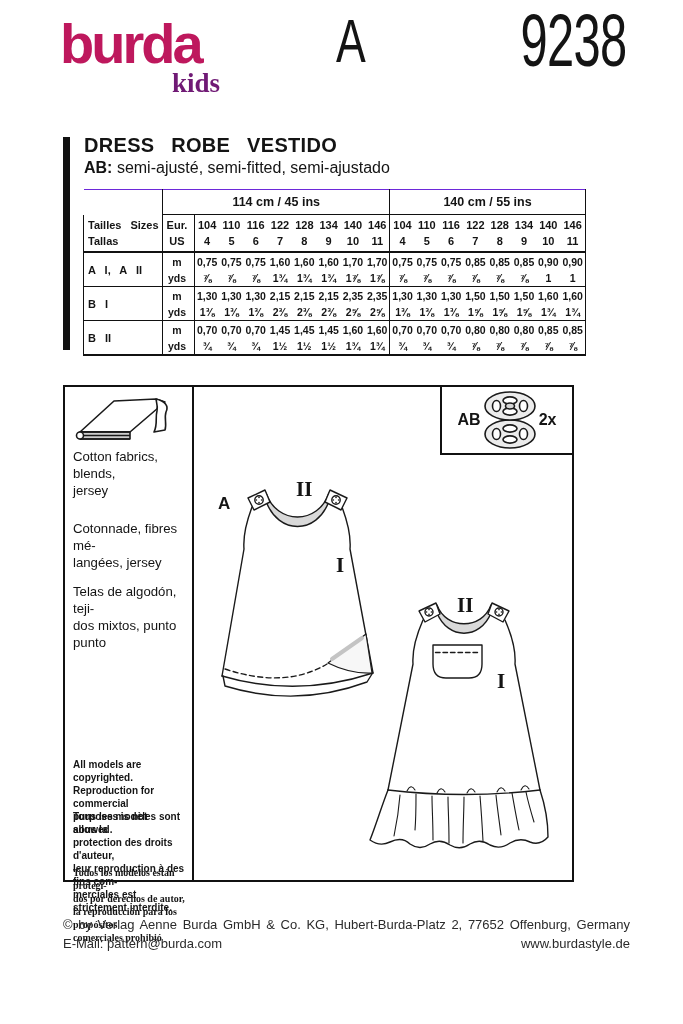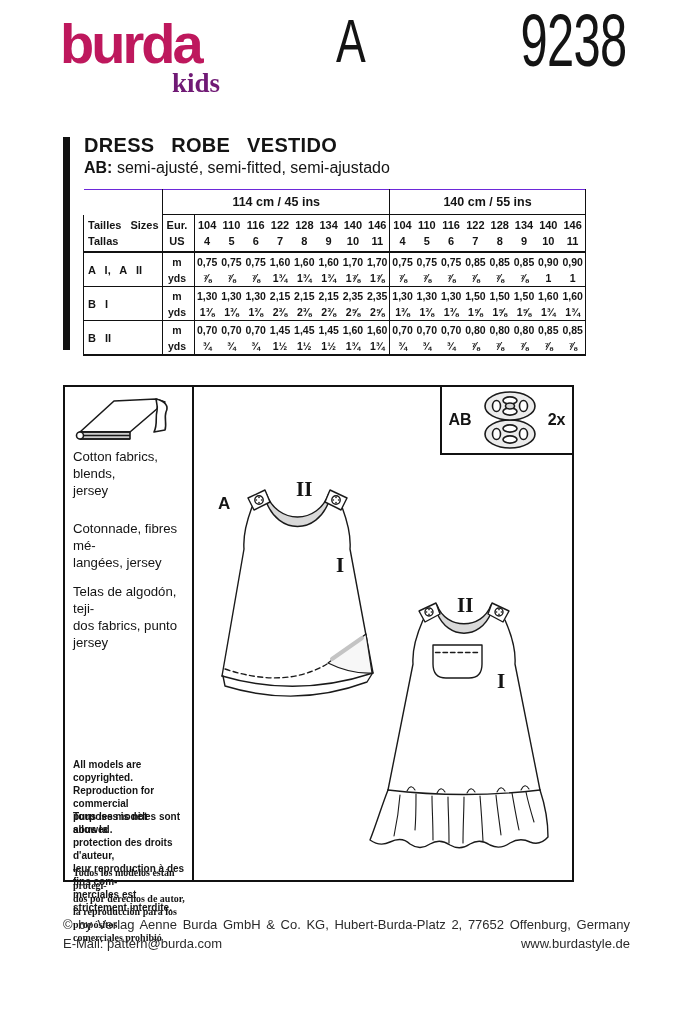--- a/index.html
+++ b/index.html
@@ -35,21 +35,21 @@
   .size-table .two>div{line-height:16px;}
 
   
   .main-box{position:absolute;left:63px;top:385px;width:511px;height:497px;border:2px solid #111;box-sizing:border-box;}
   .sidebar{position:absolute;left:0;top:0;bottom:0;width:127px;border-right:2px solid #111;}
   .fab-text{position:absolute;left:8px;width:115px;font-size:13.2px;line-height:1.28;white-space:pre-line;}
   .fab-en{top:62px;} .fab-fr{top:134px;} .fab-es{top:197px;}
   .copy{position:absolute;left:8px;width:116px;font-size:10px;font-weight:bold;line-height:1.3;white-space:pre-line;margin-top:37px;}
   .copy-en{top:334px;} .copy-fr{top:386px;} .copy-es{top:442px;font-family:Liberation Serif, serif;}
 
-  .notions{position:absolute;top:0;right:0;width:132px;height:68px;border-left:2px solid #111;border-bottom:2px solid #111;box-sizing:border-box;display:flex;align-items:center;justify-content:center;gap:9px;}
+  .notions{position:absolute;top:0;right:0;width:132px;height:68px;border-left:2px solid #111;border-bottom:2px solid #111;box-sizing:border-box;display:flex;align-items:center;justify-content:center;}
   .notions .ab,.notions .qty{font-size:16px;font-weight:bold;}
 
   .dress{position:absolute;}
   .dress-a{left:150px;top:100px;width:165px;height:220px;}
   .dress-b{left:293px;top:213px;width:202px;height:250px;}
   .mark{position:absolute;font-family:"Liberation Serif",serif;font-weight:bold;font-size:21px;line-height:1;}
   .viewlbl{position:absolute;font-size:17px;font-weight:bold;line-height:1;}
   .lbl-a{left:153px;top:108px;} .lbl-a2{left:231px;top:92px;} .lbl-a1{left:271px;top:168px;}
   .lbl-b2{left:392px;top:208px;} .lbl-b1{left:432px;top:284px;}
 
@@ -384,21 +384,21 @@
           <path d="M10 40 L60 40 L60 47 L10 47 Z" fill="#cfcfcf"></path>
           <path d="M10 40 L60 40 M10 43.5 L60 43.5 M10 47 L60 47" fill="none"></path>
           <ellipse cx="10" cy="43.5" rx="3.5" ry="3.5"></ellipse>
         </g>
       </svg>
       <div class="fab-text fab-fr">Cotonnade, fibres mé-
 langées, jersey</div>
       <div class="fab-text fab-en">Cotton fabrics, blends,
 jersey</div>
       <div class="fab-text fab-es">Telas de algodón, teji-
-dos fabrics, punto jersey</div>
+dos mixtos, punto punto</div>
       <div class="copy copy-en">All models are copyrighted.
 Reproduction for commercial
 purposes is not allowed.</div>
       <div class="copy copy-fr">Tous les modèles sont sous la
 protection des droits d'auteur,
 leur reproduction à des fins com-
 merciales est strictement interdite.</div>
       <div class="copy copy-es">Todos los modelos están protegi-
 dos por derechos de autor,
 la reproducción para los propósitos

